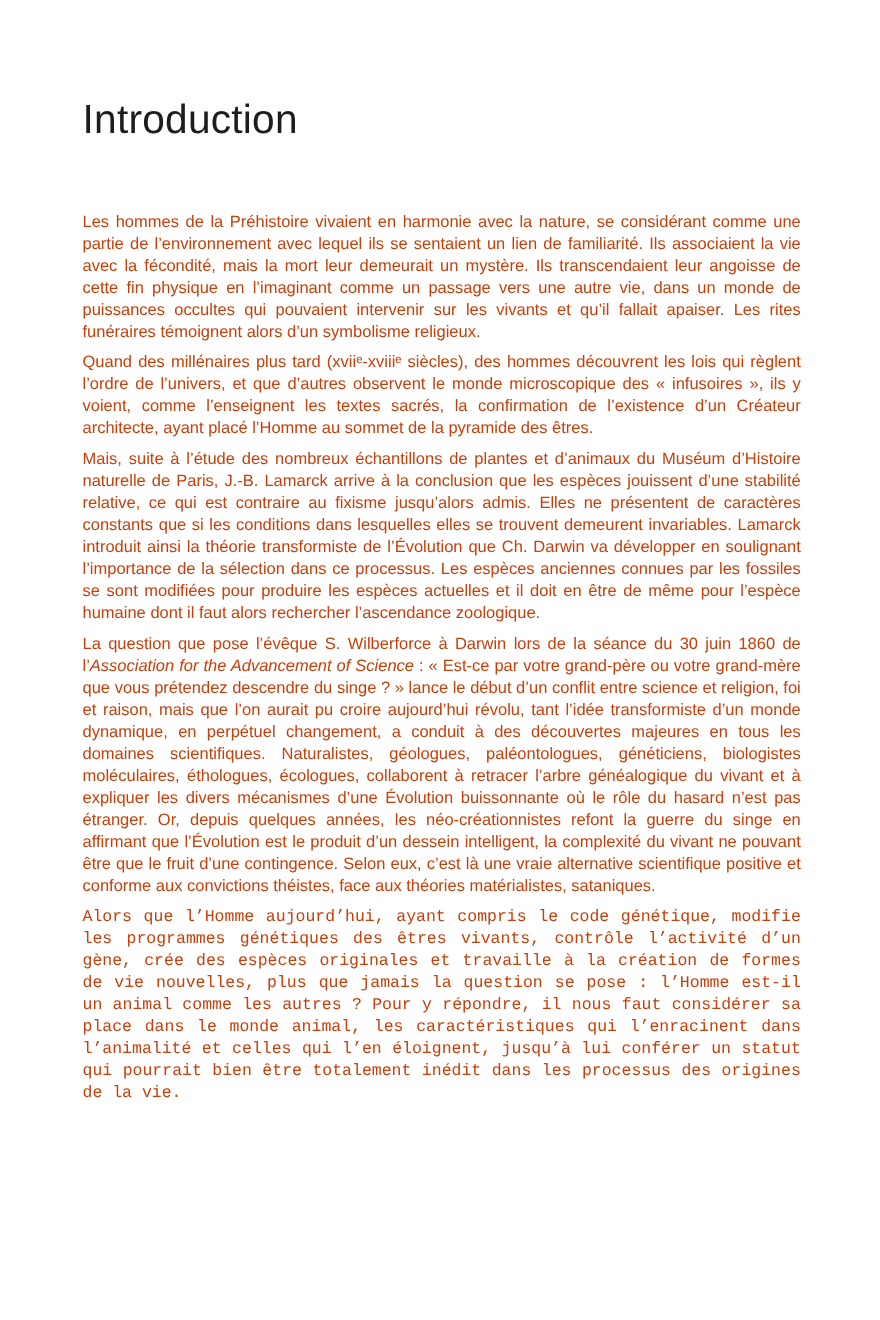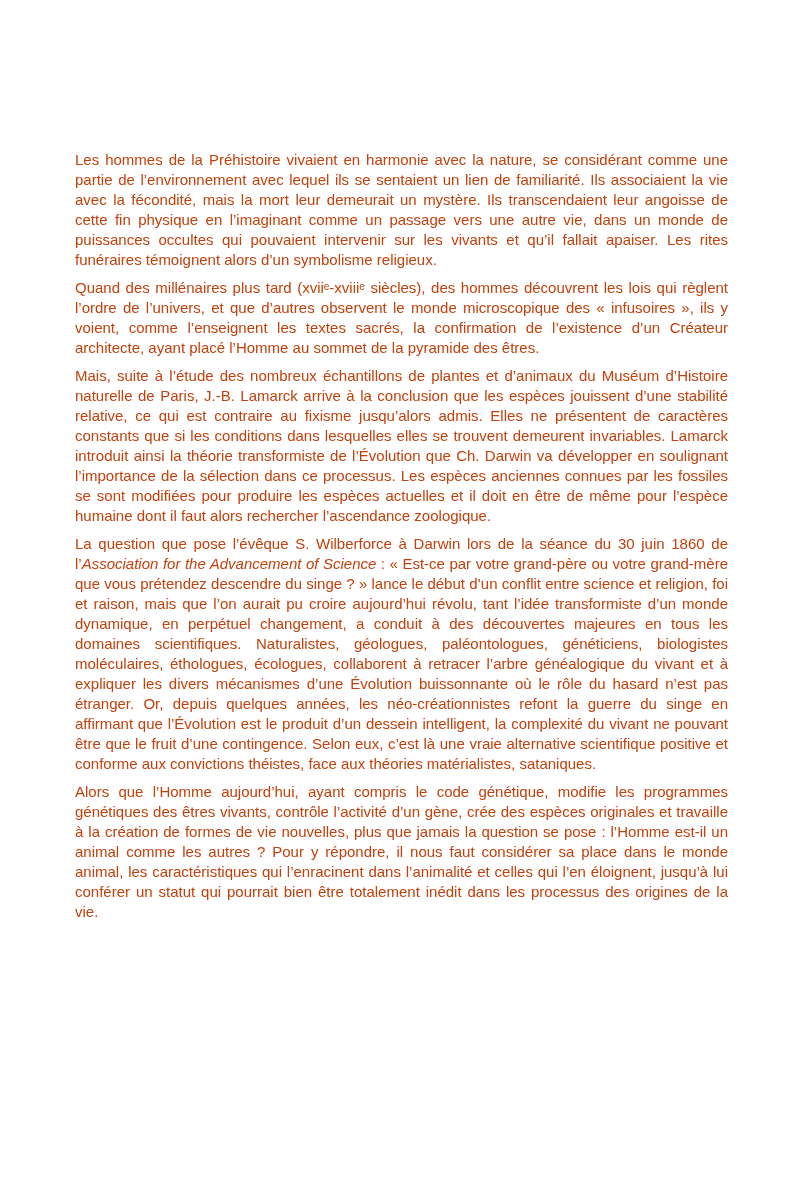--- a/index.html
+++ b/index.html
@@ -33,29 +33,31 @@
       text-align: justify;
       hyphens: auto;
       -webkit-hyphens: auto;
       color: #c2410c;
     }
     .body-text p {
       margin-bottom: 8px;
     }
     .body-text p:last-child {
       margin-bottom: 0;
+      font-family: Liberation Mono, monospace;
     }
     em {
       font-style: italic;
     }
   </style>
 </head>
 <body>
 
 <div class="page">
+  <h1 class="page-title">Introduction</h1>
 
   <div class="body-text">
     <p>Les hommes de la Préhistoire vivaient en harmonie avec la nature, se considérant comme une partie de l’environnement avec lequel ils se sentaient un lien de familiarité. Ils associaient la vie avec la fécondité, mais la mort leur demeurait un mystère. Ils transcendaient leur angoisse de cette fin physique en l’imaginant comme un passage vers une autre vie, dans un monde de puissances occultes qui pouvaient intervenir sur les vivants et qu’il fallait apaiser. Les rites funéraires témoignent alors d’un symbolisme religieux.</p>
 
     <p>Quand des millénaires plus tard (xviiᵉ-xviiiᵉ siècles), des hommes découvrent les lois qui règlent l’ordre de l’univers, et que d’autres observent le monde microscopique des « infusoires », ils y voient, comme l’enseignent les textes sacrés, la confirmation de l’existence d’un Créateur architecte, ayant placé l’Homme au sommet de la pyramide des êtres.</p>
 
     <p>Mais, suite à l’étude des nombreux échantillons de plantes et d’animaux du Muséum d’Histoire naturelle de Paris, J.-B. Lamarck arrive à la conclusion que les espèces jouissent d’une stabilité relative, ce qui est contraire au fixisme jusqu’alors admis. Elles ne présentent de caractères constants que si les conditions dans lesquelles elles se trouvent demeurent invariables. Lamarck introduit ainsi la théorie transformiste de l’Évolution que Ch. Darwin va développer en soulignant l’importance de la sélection dans ce processus. Les espèces anciennes connues par les fossiles se sont modifiées pour produire les espèces actuelles et il doit en être de même pour l’espèce humaine dont il faut alors rechercher l’ascendance zoologique.</p>
 
     <p><span>La question que pose l’évêque S. Wilberforce à Darwin lors de la séance du 30 juin 1860 de l’</span><em>Association for the Advancement of Science</em><span> : « Est-ce par votre grand-père ou votre grand-mère que vous prétendez descendre du singe ? » lance le début d’un conflit entre science et religion, foi et raison, mais que l’on aurait pu croire aujourd’hui révolu, tant l’idée transformiste d’un monde dynamique, en perpétuel changement, a conduit à des découvertes majeures en tous les domaines scientifiques. Naturalistes, géologues, paléontologues, généticiens, biologistes moléculaires, éthologues, écologues, collaborent à retracer l’arbre généalogique du vivant et à expliquer les divers mécanismes d’une Évolution buissonnante où le rôle du hasard n’est pas étranger. Or, depuis quelques années, les néo-créationnistes refont la guerre du singe en affirmant que l’Évolution est le produit d’un dessein intelligent, la complexité du vivant ne pouvant être que le fruit d’une contingence. Selon eux, c’est là une vraie alternative scientifique positive et conforme aux convictions théistes, face aux théories matérialistes, sataniques.</span></p>
 

